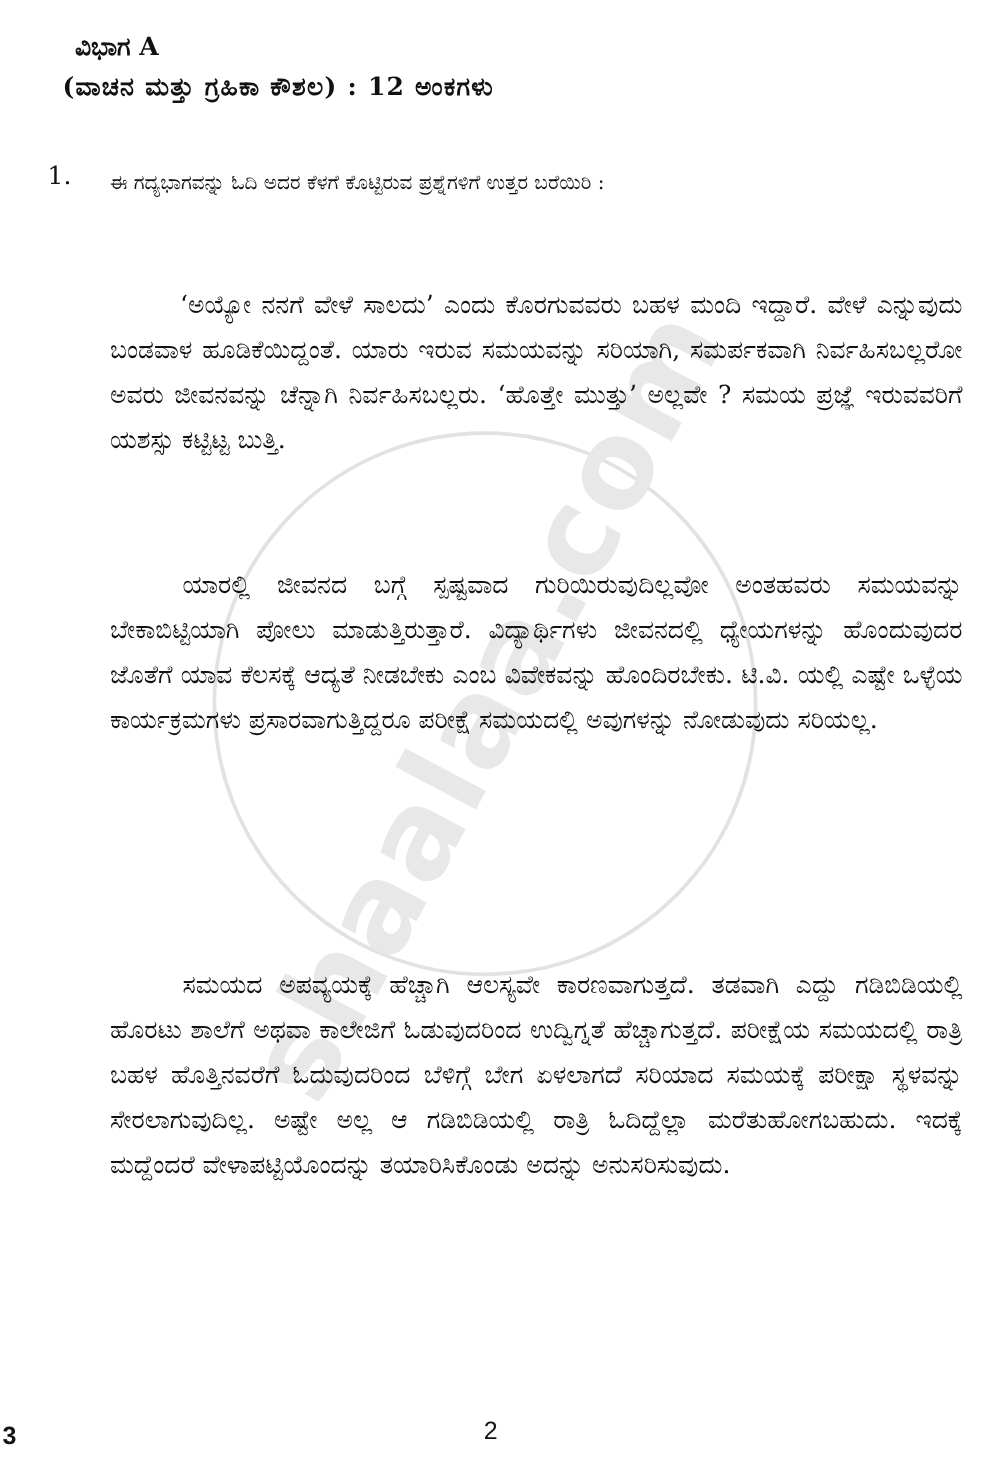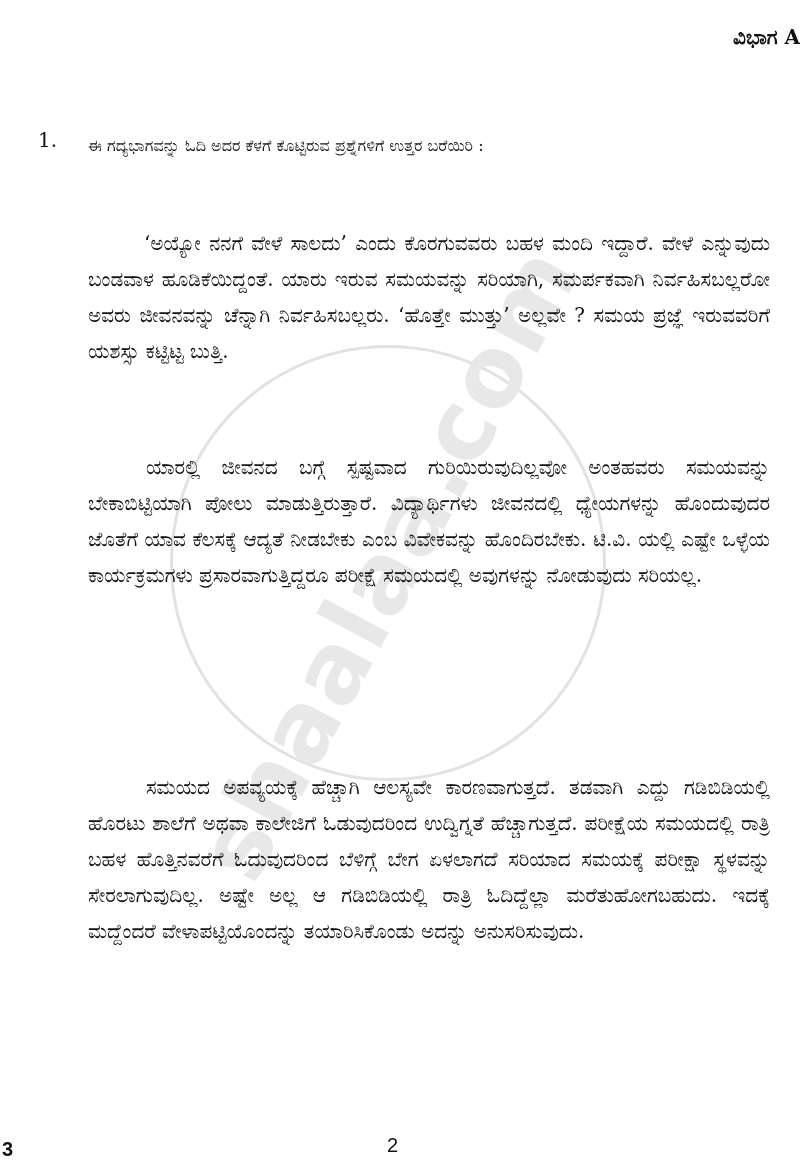--- a/index.html
+++ b/index.html
@@ -1,20 +1,20 @@
 <!DOCTYPE html>
 <html><head>
 <meta charset="utf-8">
 <style>
   html, body { margin: 0; padding: 0; }
   body {
     width: 800px; height: 1175px; background: #ffffff; color: #111;
     font-family: "DejaVu Serif", serif; position: relative; overflow: hidden;
   }
-  .header { position: absolute; top: 22px; left: 0; width: 800px; text-align: right; }
+  .header { position: absolute; top: 22px; left: 0; width: 800px; text-align: left; }
   .section-title { font-size: 20px; font-weight: bold; line-height: 30px; margin-left: 60px; }
   .section-subtitle { font-size: 20px; font-weight: bold; line-height: 34px; margin-left: 50px; letter-spacing: 1px; }
   .question { position: absolute; top: 128px; left: 38px; width: 730px; }
   .q-number { position: absolute; left: 0; top: 0; font-size: 20px; }
   .q-text { margin-left: 50px; font-size: 16px; line-height: 36px; text-align: justify; }
   .passage { position: absolute; left: 88px; width: 682px; font-size: 20px; line-height: 36px; text-align: justify; }
   .passage p { margin: 0; text-indent: 58px; }
   .p1 { top: 225px; }
   .p2 { top: 449px; }
   .p3 { top: 769px; }
@@ -33,20 +33,21 @@
     font-family: "Liberation Sans", sans-serif; }
   .footer-code { position: absolute; left: 2px; top: 0; font-size: 20px; font-weight: bold; }
   .footer-link { position: absolute; left: 20px; top: 10px; font-size: 20px; }
   .page-num { position: absolute; left: 387px; top: -4px; font-size: 20px; }
 </style>
 </head>
 <body>
 
 <div class="header">
   <div class="section-title">ವಿಭಾಗ A</div>
+  <div class="section-subtitle">(ವಾಚನ ಮತ್ತು ಗ್ರಹಿಕಾ ಕೌಶಲ) : 12 ಅಂಕಗಳು</div>
 </div>
 
 <div class="watermark">
   <span>shaalaa.com</span>
 </div>
 
 <div class="question">
   <span class="q-number">1.</span>
   <div class="q-text">ಈ ಗದ್ಯಭಾಗವನ್ನು ಓದಿ ಅದರ ಕೆಳಗೆ ಕೊಟ್ಟಿರುವ ಪ್ರಶ್ನೆಗಳಿಗೆ ಉತ್ತರ ಬರೆಯಿರಿ :</div>
 </div>

